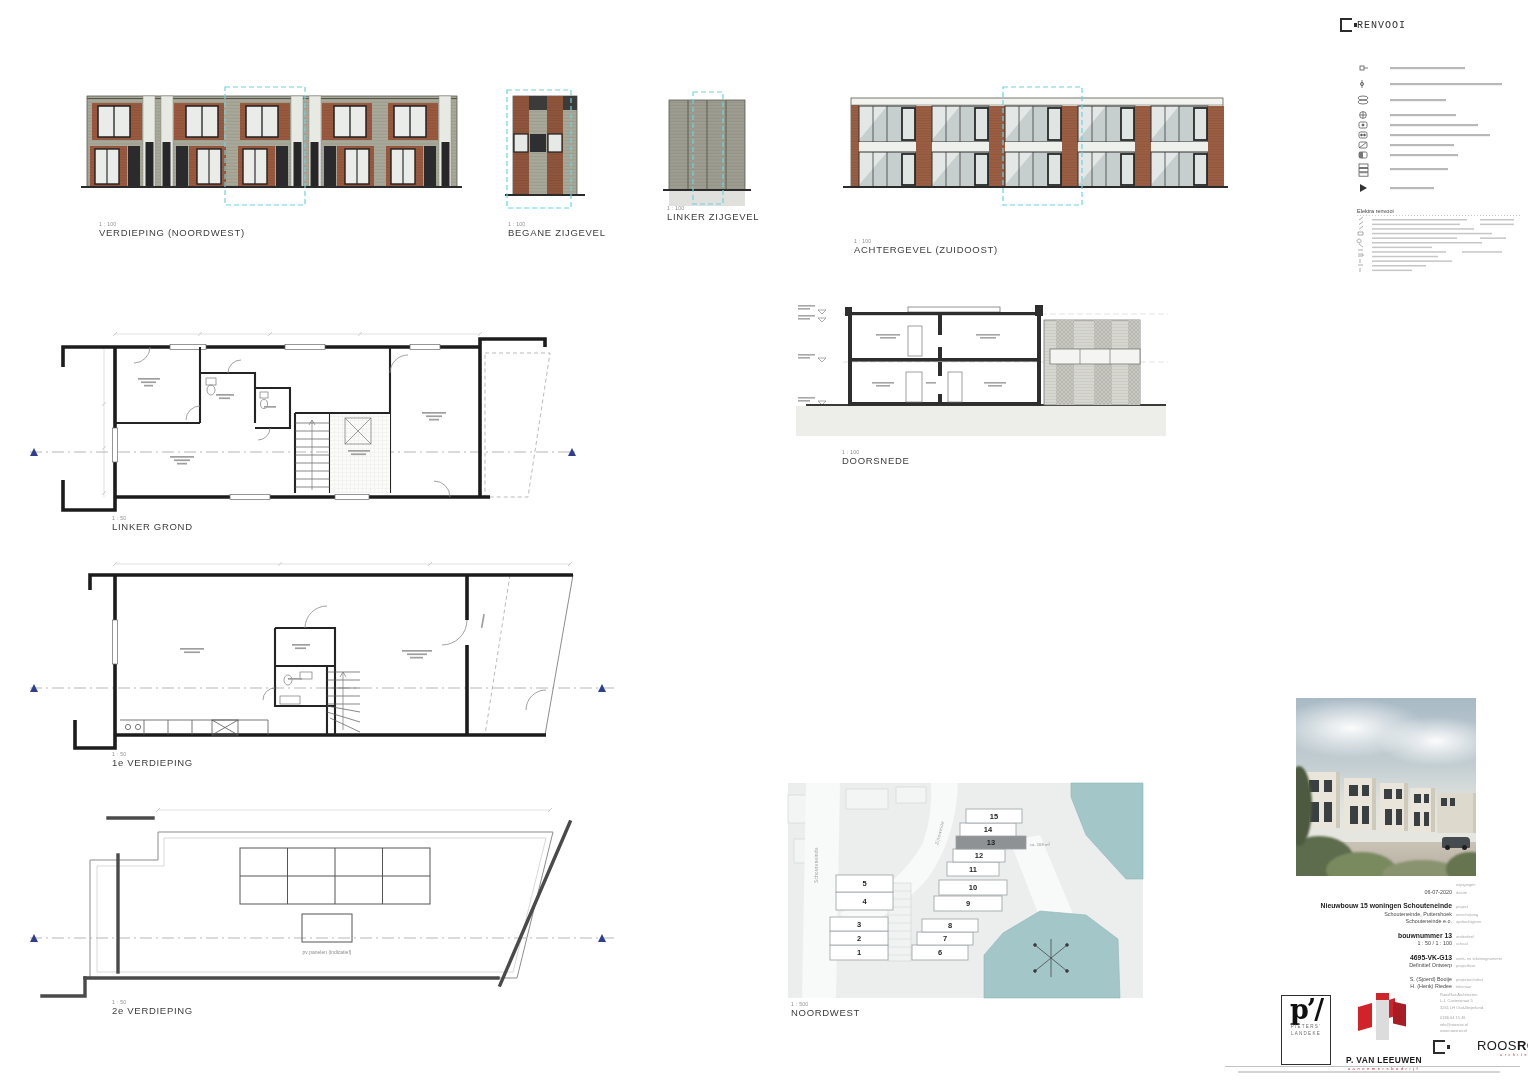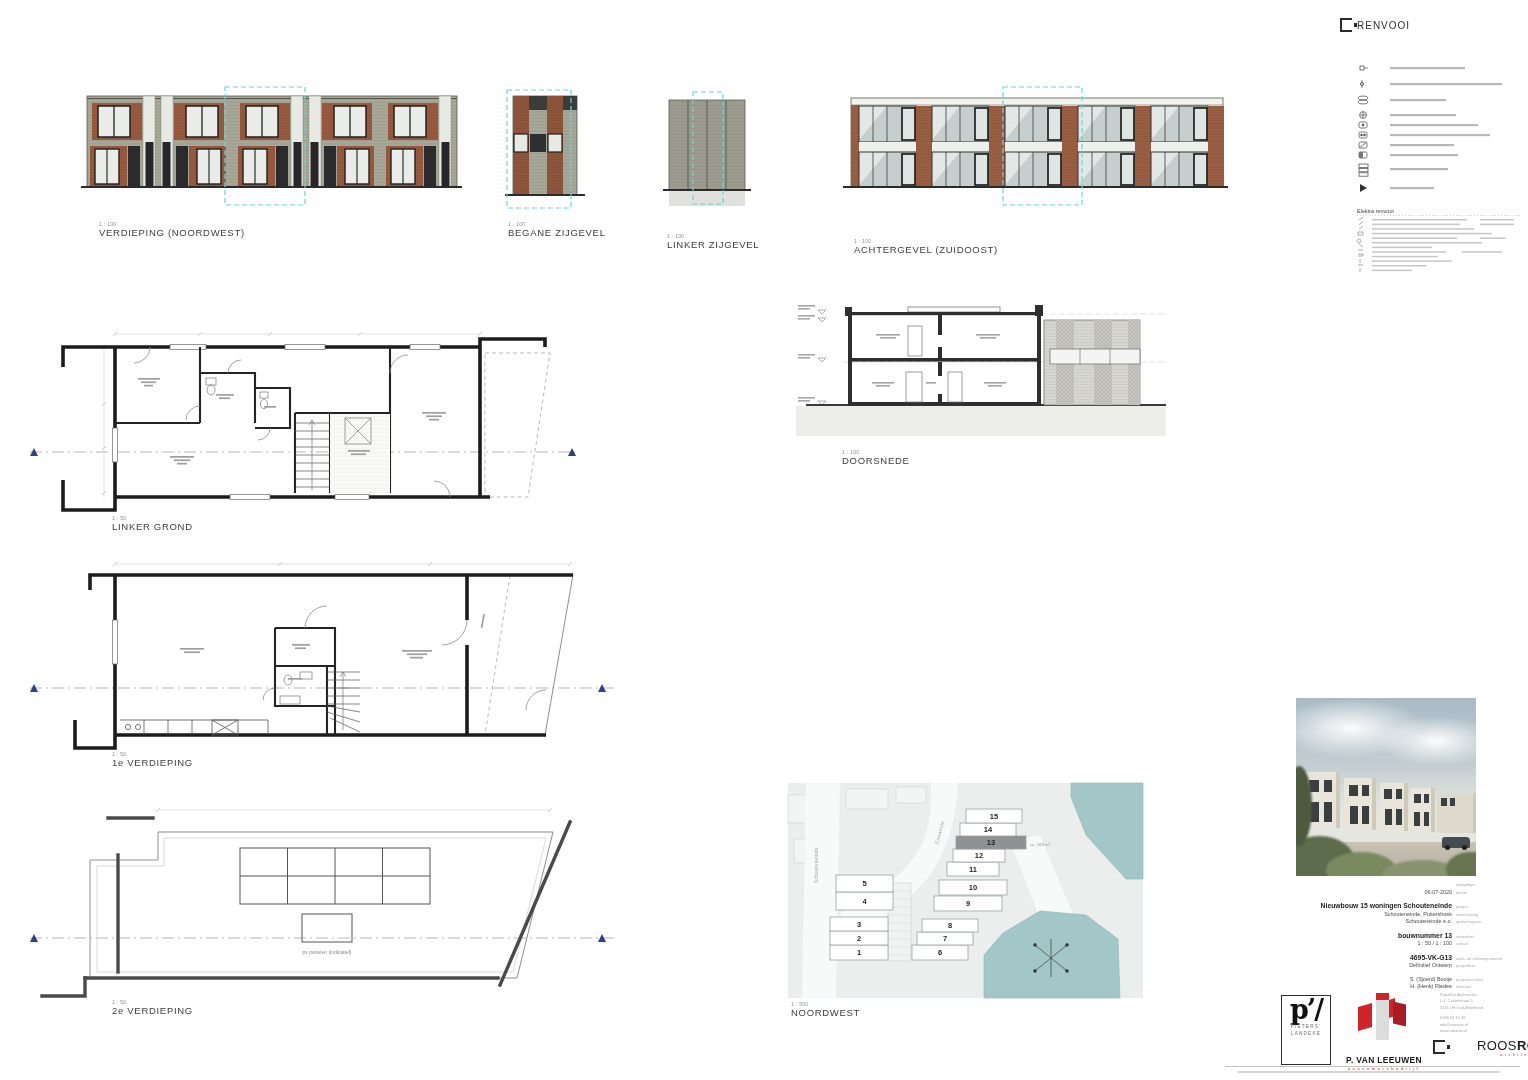--- a/index.html
+++ b/index.html
@@ -10,21 +10,21 @@
   .cap .sc{font-size:5px;color:#8a8a8a;letter-spacing:.3px;}
   .cap .lb{font-size:9.5px;color:#3c3c3c;letter-spacing:.7px;}
   .plotnum{font:bold 7.5px "Liberation Sans",sans-serif;fill:#1f1f1f;}
   .sitesmall{font-size:4.2px;fill:#8d9396;}
   .streetlbl{font-size:4.6px;fill:#9aa0a2;letter-spacing:.4px;}
   .pvlbl{font-size:5px;fill:#8d8d8d;}
   
   #renvooi-head{position:absolute;left:1340px;top:18px;display:flex;align-items:center;gap:5px;}
   .bracket-ico{width:10px;height:10px;border:2px solid #2b2b2b;border-right:none;position:relative;display:inline-block;}
   .bracket-ico i{position:absolute;right:-5px;top:3px;width:3px;height:4px;background:#2b2b2b;}
-  #renvooi-head span{font-size:10px;letter-spacing:1px;color:#2f2f2f;}
+  #renvooi-head span{font-size:10px;letter-spacing:1px;color:#2f2f2f;font-family:Liberation Mono, monospace;}
   
   #tblock{position:absolute;left:1276px;top:882px;width:240px;}
   .trow{display:flex;align-items:baseline;margin-bottom:1.5px;}
   .trow .v{flex:1;text-align:right;color:#3a3a3a;}
   .trow .l{width:60px;padding-left:4px;font-size:4px;color:#ababab;text-align:left;}
   .v.b{font-weight:bold;font-size:6.8px;color:#222;}
   .v.n{font-size:5.4px;color:#4a4a4a;}
   .gap{height:6px;}
   
   #pieters{position:absolute;left:1281px;top:995px;width:50px;height:70px;border:1.3px solid #2f2f2f;
@@ -563,21 +563,21 @@
   </svg>
 
   <div class="cap" style="left:99px;top:222px">
     <div class="sc">1 : 100</div>
     <div class="lb">VERDIEPING (NOORDWEST)</div>
   </div>
   <div class="cap" style="left:508px;top:222px">
     <div class="sc">1 : 100</div>
     <div class="lb">BEGANE ZIJGEVEL</div>
   </div>
-  <div class="cap" style="left:667px;top:234px">
+  <div class="cap" style="left:667px;top:206px">
     <div class="sc">1 : 100</div>
     <div class="lb">LINKER ZIJGEVEL</div>
   </div>
   <div class="cap" style="left:854px;top:239px">
     <div class="sc">1 : 100</div>
     <div class="lb">ACHTERGEVEL (ZUIDOOST)</div>
   </div>
   <div class="cap" style="left:842px;top:450px">
     <div class="sc">1 : 100</div>
     <div class="lb">DOORSNEDE</div>

